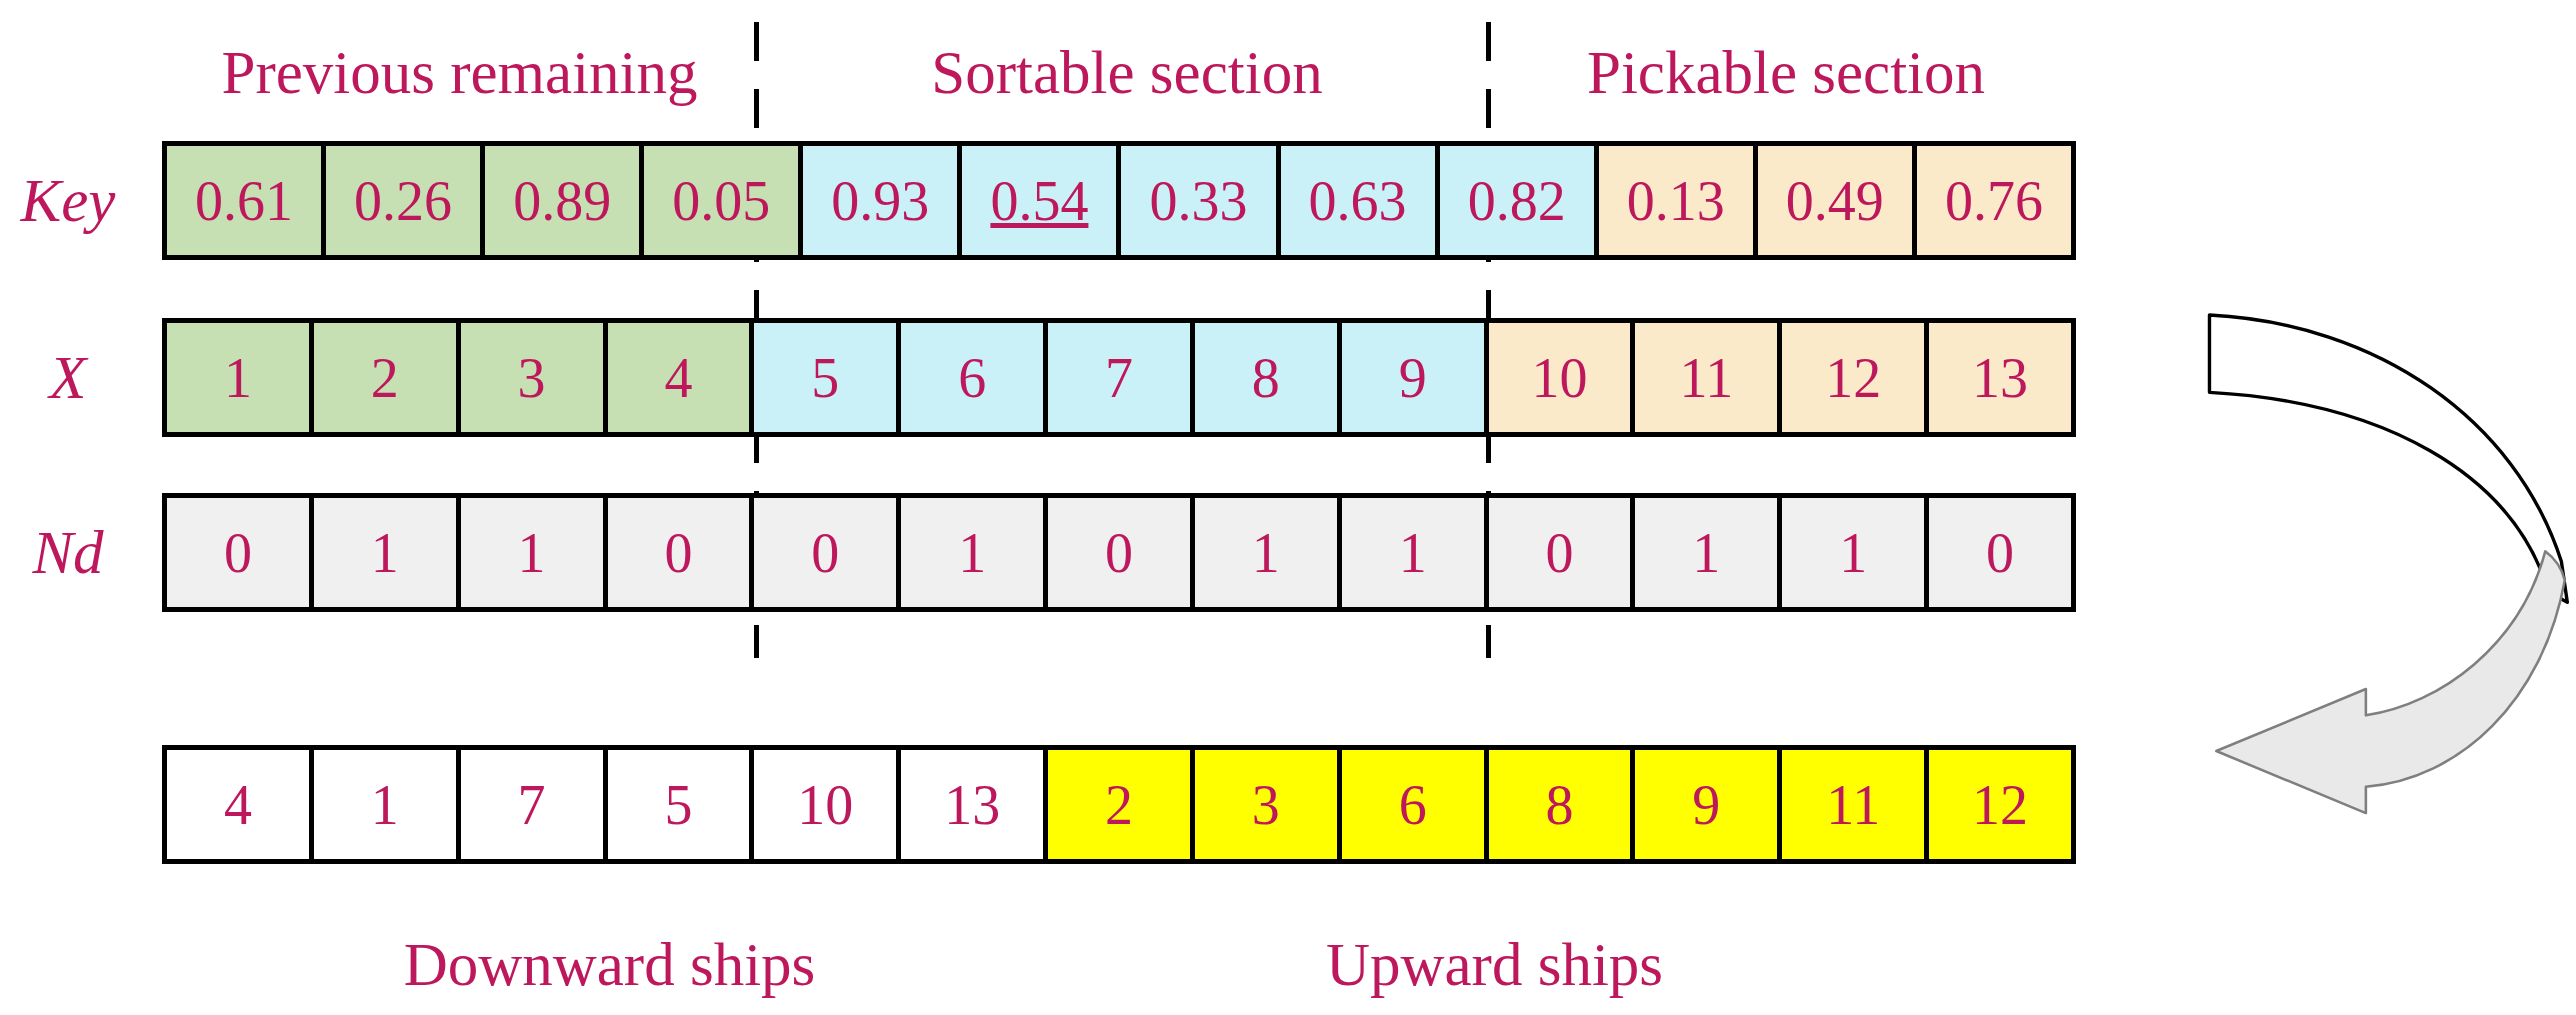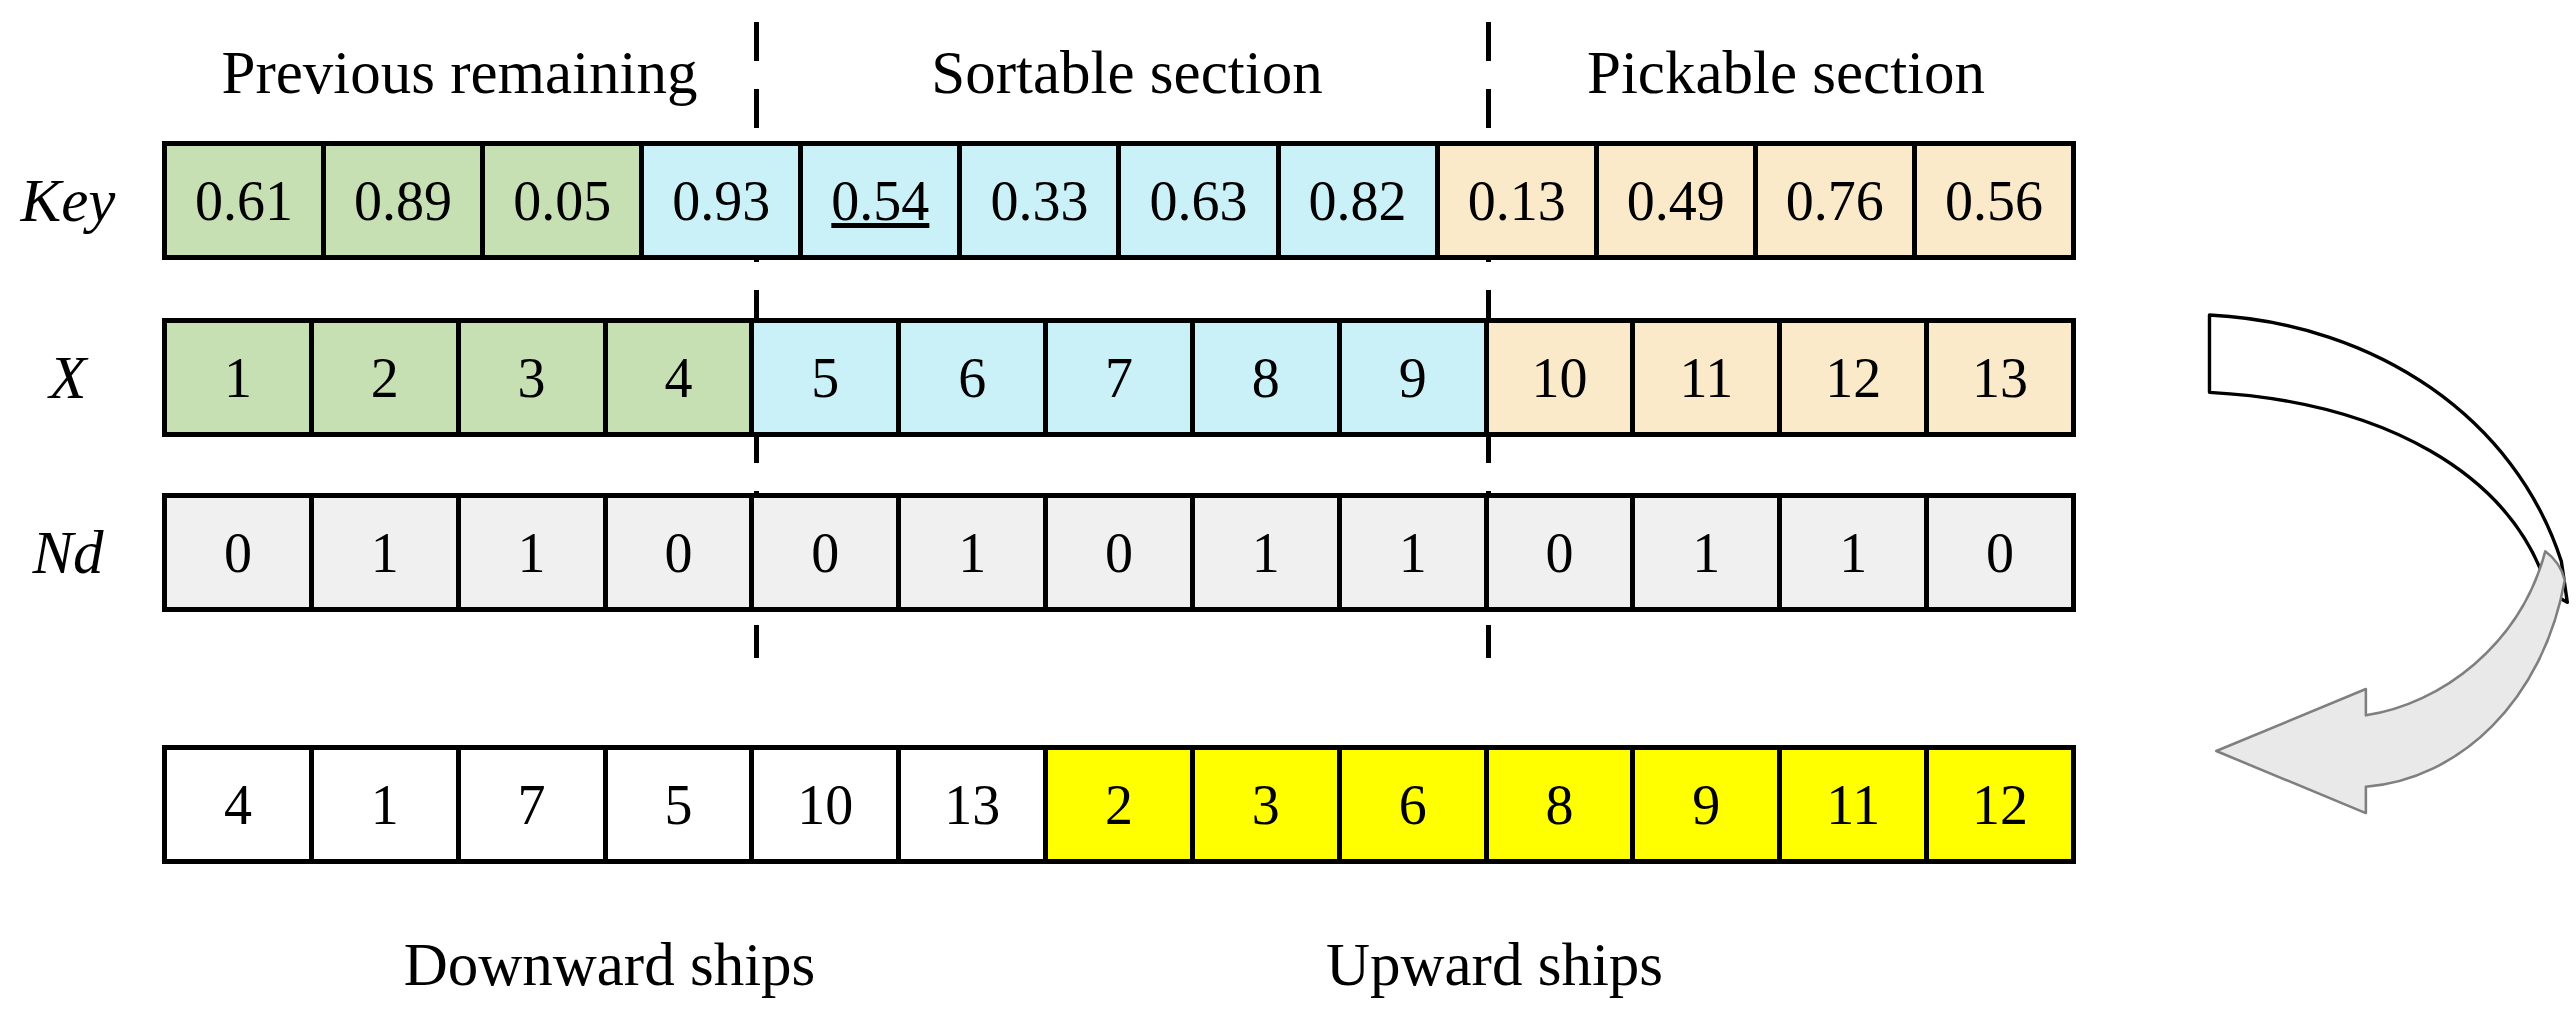--- a/index.html
+++ b/index.html
@@ -3,21 +3,21 @@
 <meta charset="utf-8">
 <style>
   html, body { margin: 0; padding: 0; background: #ffffff; }
   #canvas {
     position: relative;
     width: 2576px;
     height: 1015px;
     background: #ffffff;
     overflow: hidden;
     font-family: "Liberation Serif", "DejaVu Serif", serif;
-    color: #000000;
+    color: #be185d;
   }
   .dash-line {
     position: absolute;
     width: 5.1px;
     top: 22px;
     height: 636px;
     background: repeating-linear-gradient(to bottom, #000 0 39px, transparent 39px 67px);
   }
   .section-label, .ship-label {
     position: absolute;
@@ -74,31 +74,31 @@
   <div class="section-label" style="left:162px;  width:595px;">Previous remaining</div>
   <div class="section-label" style="left:757px;  width:740px;text-align:center;">Sortable section</div>
   <div class="section-label" style="left:1497px; width:578px;">Pickable section</div>
 
   <div class="row-label" style="top:141px; height:119px;">Key</div>
   <div class="row-label" style="top:318px; height:119px;">X</div>
   <div class="row-label" style="top:493px; height:119px;font-family:Liberation Serif, serif;">Nd</div>
 
   <div class="grid-row" style="top:141px;">
       <div class="cell" style="background-color: rgb(198, 223, 179);">0.61</div>
+      <div class="cell" style="background-color: rgb(198, 223, 179);">0.26</div>
       <div class="cell" style="background-color: rgb(198, 223, 179);">0.89</div>
       <div class="cell" style="background-color: rgb(198, 223, 179);">0.05</div>
       <div class="cell" style="background-color: rgb(202, 241, 247);">0.93</div>
       <div class="cell" style="background-color: rgb(202, 241, 247); text-decoration: underline;">0.54</div>
       <div class="cell" style="background-color: rgb(202, 241, 247);">0.33</div>
       <div class="cell" style="background-color: rgb(202, 241, 247);">0.63</div>
       <div class="cell" style="background-color: rgb(202, 241, 247);">0.82</div>
       <div class="cell" style="background-color: rgb(250, 234, 202);">0.13</div>
       <div class="cell" style="background-color: rgb(250, 234, 202);">0.49</div>
       <div class="cell" style="background-color: rgb(250, 234, 202);">0.76</div>
-      <div class="cell" style="background-color: rgb(250, 234, 202);">0.56</div>
     </div>
   <div class="grid-row" style="top:318px;">
       <div class="cell" style="background-color: rgb(198, 223, 179);">1</div>
       <div class="cell" style="background-color: rgb(198, 223, 179);">2</div>
       <div class="cell" style="background-color: rgb(198, 223, 179);">3</div>
       <div class="cell" style="background-color: rgb(198, 223, 179);">4</div>
       <div class="cell" style="background-color: rgb(202, 241, 247);">5</div>
       <div class="cell" style="background-color: rgb(202, 241, 247);">6</div>
       <div class="cell" style="background-color: rgb(202, 241, 247);">7</div>
       <div class="cell" style="background-color: rgb(202, 241, 247);">8</div>

